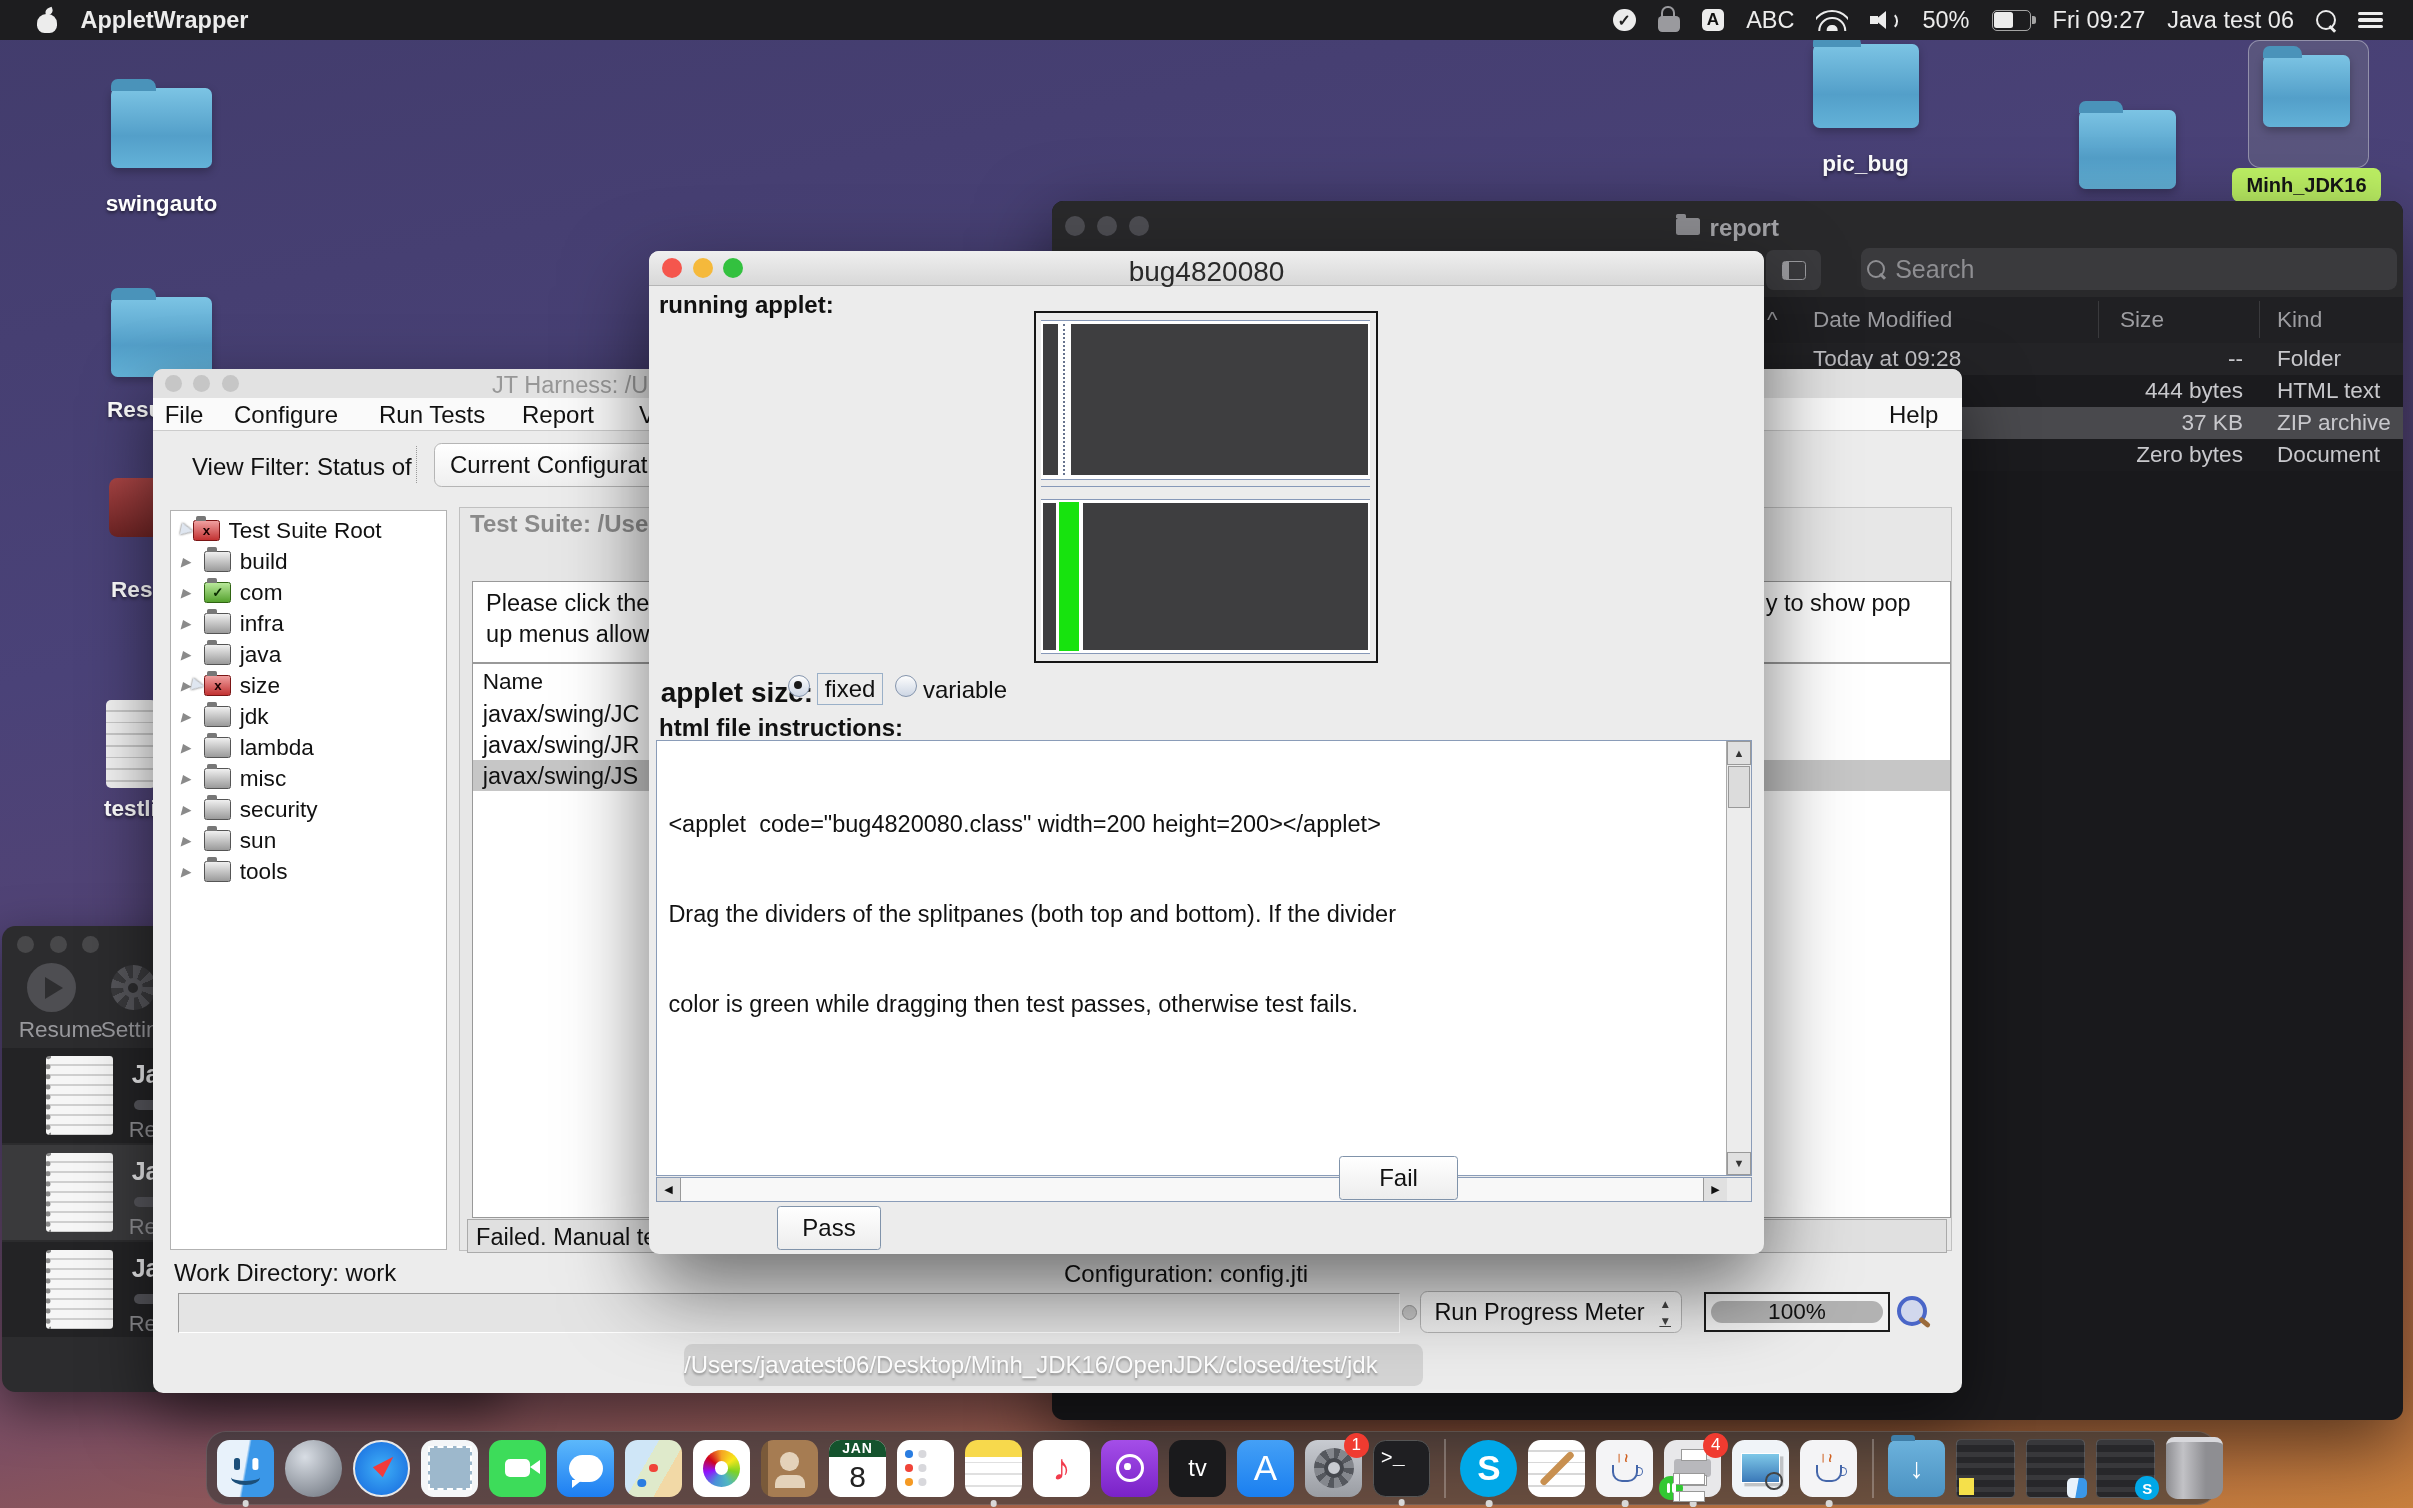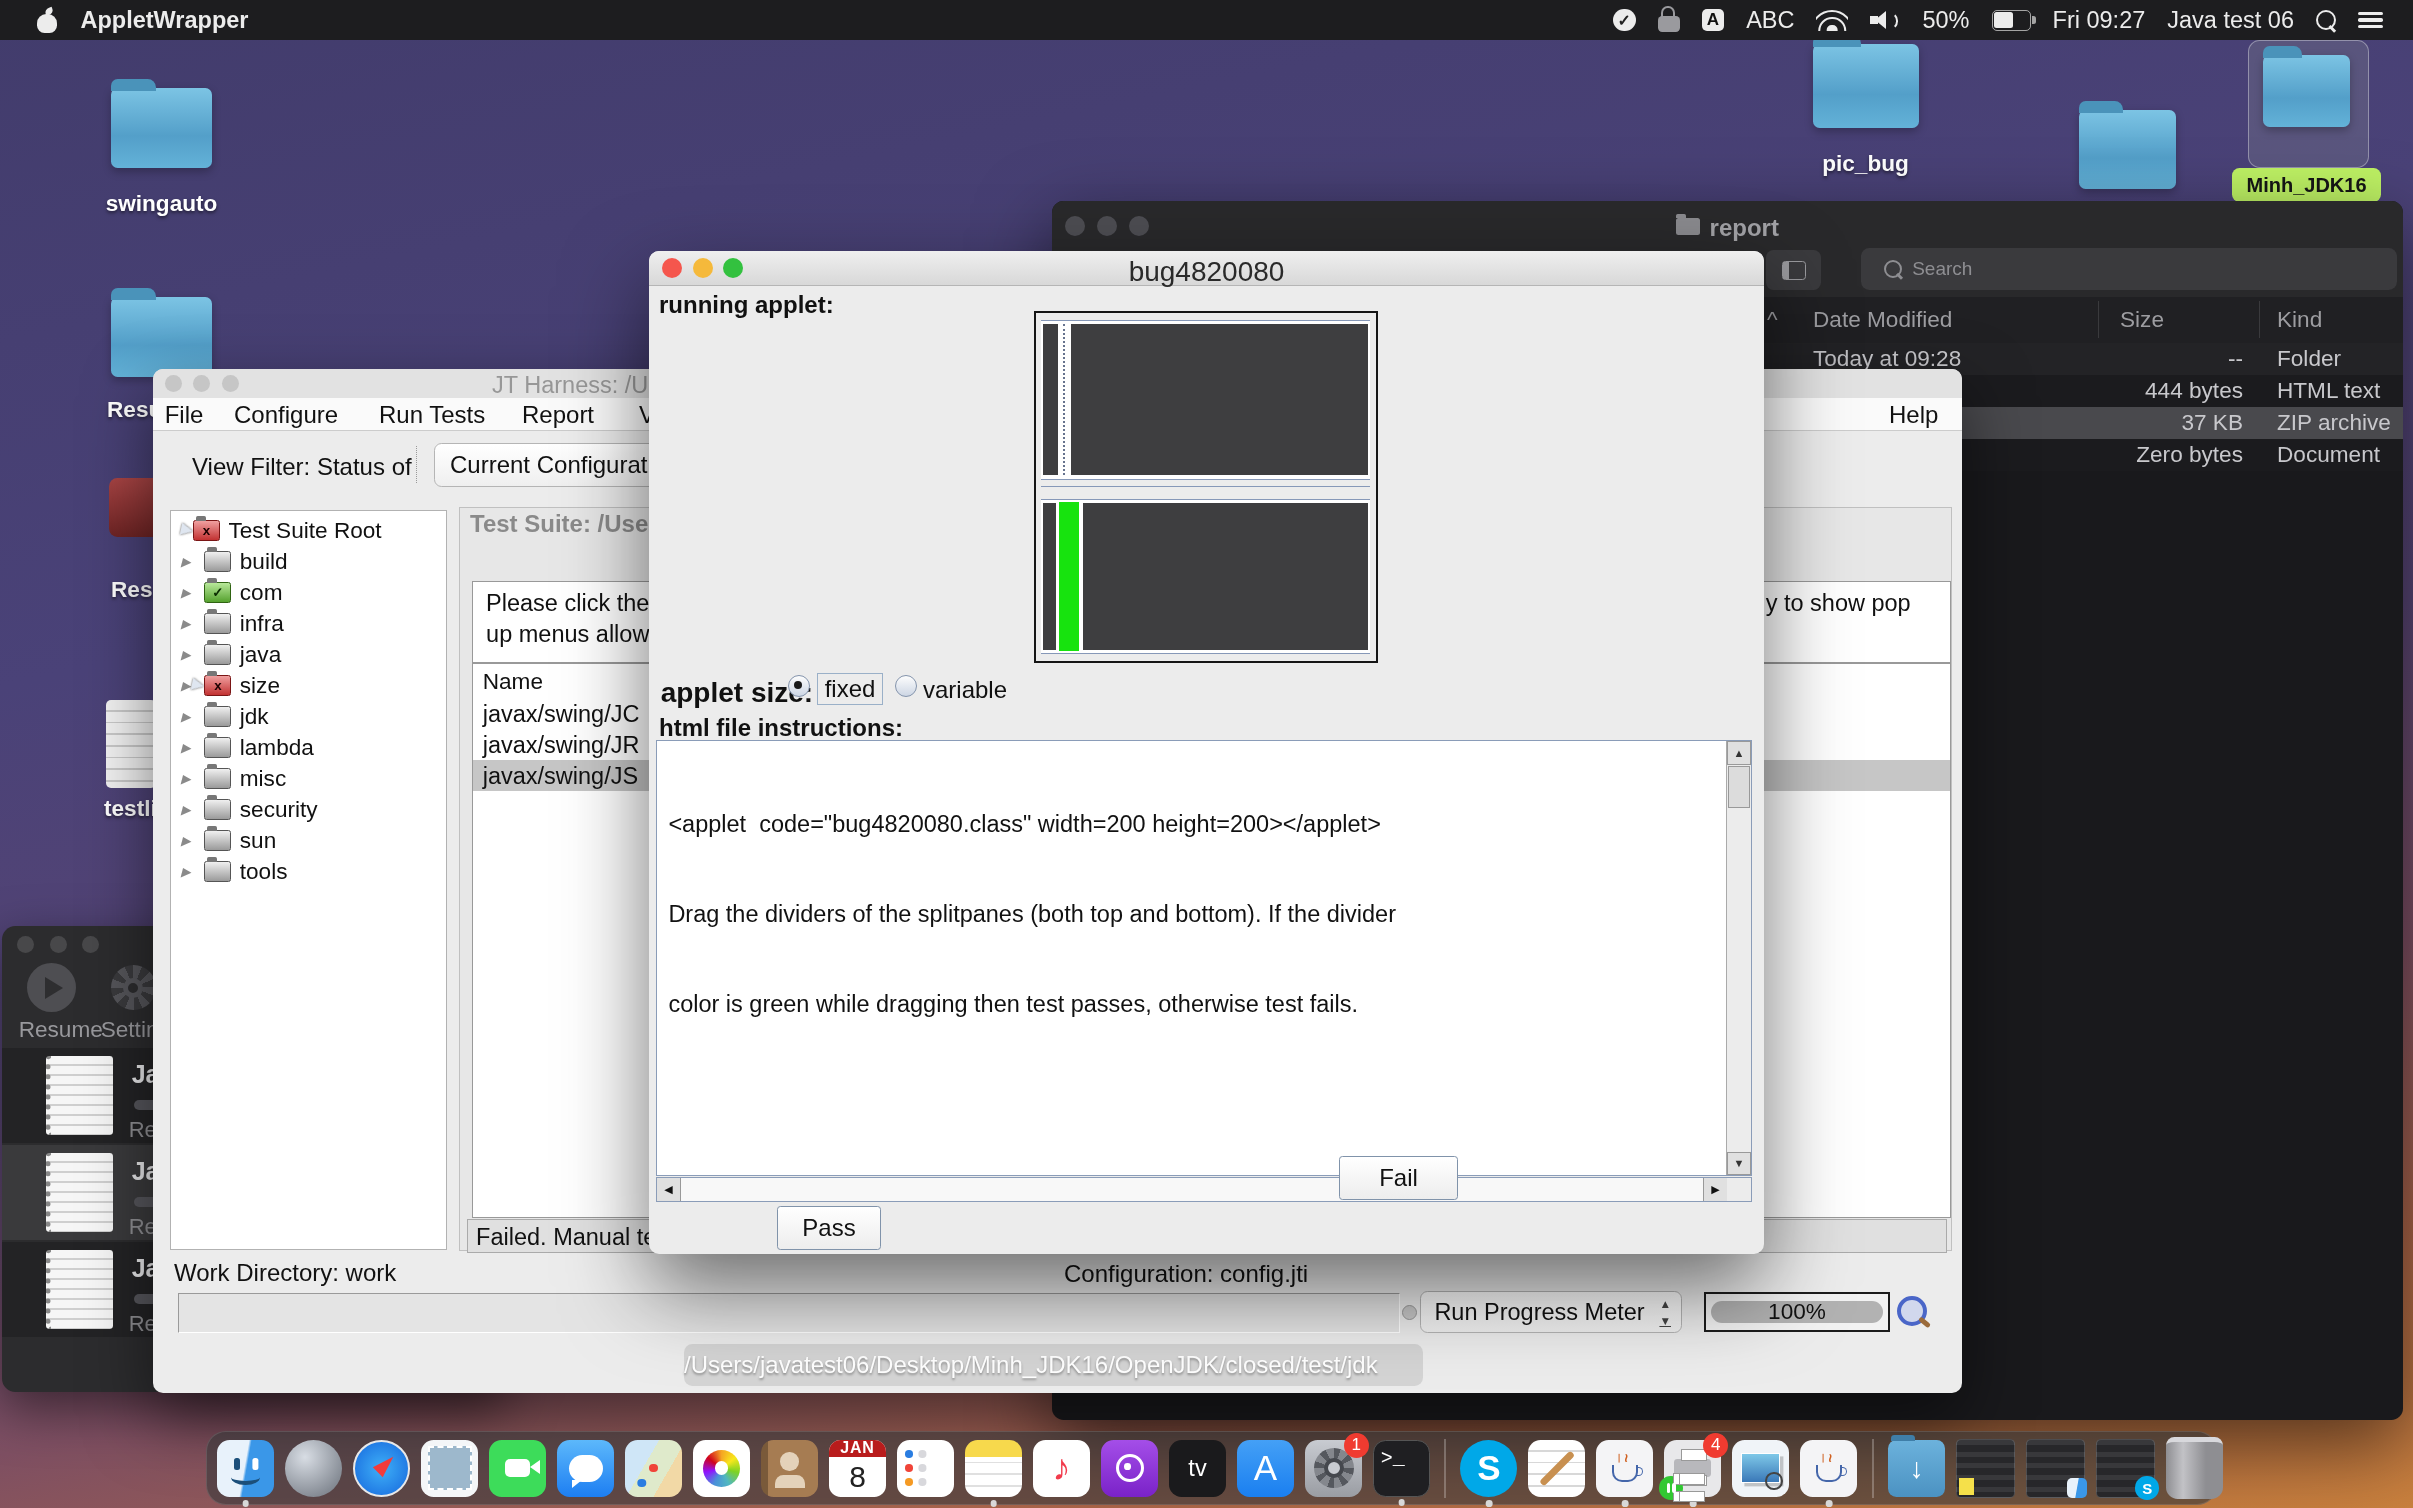--- a/index.html
+++ b/index.html
@@ -47,21 +47,21 @@
   #doc-icon{left:106px;top:700px;width:50px;height:88px;background:#f2f2f2;border-radius:5px;z-index:1;
             background-image:repeating-linear-gradient(180deg,#f2f2f2 0 10px,#c9c9c9 10px 11.7px)}
   
   #finder{left:1052px;top:201px;width:1351px;height:1219px;background:#19191c;border-radius:11.7px;z-index:2;box-shadow:0 25px 75px rgba(0,0,0,.55);overflow:hidden;color:#c8c8cc;font-size:22.6px}
   #finder .top{position:absolute;left:0;top:0;right:0;height:96px;background:#29292b;border-bottom:0.8px solid #070708}
   .tl{width:20px;height:20px;border-radius:50%;position:absolute;top:15px}
   .tl.gray{background:#4d4d52}
   #finder .title{position:absolute;top:13.4px;left:0;right:0;display:flex;justify-content:center;gap:10px;color:#a2a2a6;font-weight:700;font-size:24px}
   .minifold{width:23.5px;height:17.6px;background:#8a8a8e;border-radius:2.5px;position:relative;margin-top:3.4px}
   .minifold::before{content:"";position:absolute;top:-4.2px;left:0;width:10px;height:4.2px;background:#8a8a8e;border-radius:1.7px 1.7px 0 0}
-  #finder .search{position:absolute;left:809px;top:47px;width:536px;height:42px;background:#3a3a3d;border-radius:8.4px;display:flex;align-items:center;gap:10px;padding-left:23px;box-sizing:border-box;color:#8e8e92;font-size:19px}
+  #finder .search{position:absolute;left:809px;top:47px;width:536px;height:42px;background:#3a3a3d;border-radius:8.4px;display:flex;align-items:center;gap:10px;padding-left:6px;box-sizing:border-box;color:#8e8e92;font-size:25px}
   .gmag{width:14.2px;height:14.2px;border:2.5px solid #8e8e92;border-radius:50%;position:relative;flex:none}
   .gmag::after{content:"";position:absolute;width:2.5px;height:6.7px;background:#8e8e92;left:11.7px;top:11px;transform:rotate(-45deg)}
   #finder .sbtn{position:absolute;left:714px;top:49px;width:55px;height:40px;background:#3a3a3d;border-radius:7.5px;display:flex;align-items:center;justify-content:center}
   .sbtn i{width:22px;height:17px;border:1.7px solid #9a9a9e;border-radius:3.4px;position:relative}
   .sbtn i::before{content:"";position:absolute;left:0;top:0;bottom:0;width:6.7px;background:#9a9a9e}
   #fhead{position:absolute;left:0;top:96px;right:0;height:46px;background:#202023;border-bottom:0.8px solid #3a3a3d;color:#9d9da1}
   #fhead span{position:absolute;top:10px}
   .vsep{position:absolute;top:4.2px;height:37px;width:0.8px;background:#3a3a3d}
   .frow{position:absolute;left:0;right:0;height:32px}
   .frow span{position:absolute;top:3.4px}
@@ -191,21 +191,21 @@
   .dk-messages i::after{content:"";position:absolute;left:3.4px;bottom:-6.7px;border-top:8.4px solid #fff;border-right:10px solid transparent}
   .dk-maps{background:linear-gradient(120deg,#cfe6f7 0 38%,#dfeacb 38% 68%,#f2d9a6 68%)}
   .dk-maps i{width:8.4px;height:8.4px;border-radius:50%;background:#f04438;box-shadow:-11.7px 15px 0 #2a7de1}
   .dk-photos{background:#fff}
   .dk-photos i{width:37px;height:37px;border-radius:50%;background:conic-gradient(#f5a623,#f8e71c,#7ed321,#50b7c1,#4a90d9,#9013fe,#d0021b,#f5a623)}
   .dk-photos u{position:absolute;width:13.4px;height:13.4px;border-radius:50%;background:#fff}
   .dk-contacts{background:linear-gradient(90deg,#7a5a3a 12%,#a67c52 12%)}
   .dk-contacts i{width:18.4px;height:18.4px;border-radius:50%;background:#e4d2ba;position:relative;top:-6.7px}
   .dk-contacts u{position:absolute;bottom:8.4px;width:30px;height:13.4px;border-radius:8.4px 8.4px 0 0;background:#e4d2ba}
   .dk-calendar{background:#fff;flex-direction:column;overflow:hidden;border-radius:11.7px}
-  .dk-calendar .mon{height:17px;width:100%;background:#b91c1c;color:#fff;font-size:16px;font-weight:700;display:flex;align-items:center;justify-content:center;letter-spacing:0.8px}
+  .dk-calendar .mon{height:17px;width:100%;background:#14532d;color:#fff;font-size:14px;font-weight:700;display:flex;align-items:center;justify-content:center;letter-spacing:0.8px}
   .dk-calendar .day{flex:1;color:#222;font-size:30px;font-weight:400;display:flex;align-items:center;justify-content:center}
   .dk-reminders{background:#fff;flex-direction:column;align-items:flex-start;padding:8.4px;box-sizing:border-box;gap:6.7px}
   .dk-reminders i{width:7.5px;height:7.5px;border-radius:50%;background:#2a7de1;box-shadow:13.4px 0 0 #d8d8dc;display:block}
   .dk-reminders i.r2{background:#f04438}
   .dk-reminders i.r3{background:#f59a23}
   .dk-notes{background:linear-gradient(180deg,#f7d94c 0 30%,#fff 30%);background-image:linear-gradient(180deg,#f7d94c 0 30%,rgba(0,0,0,0) 30%),repeating-linear-gradient(180deg,#fff 0 10px,#e0e0e0 10px 11.7px)}
   .dk-music{background:#fff;color:#f23b4c;font-size:37px}
   .dk-podcasts{background:linear-gradient(180deg,#a44ee8,#7a22c8)}
   .dk-podcasts i{width:22px;height:22px;border:3.4px solid #fff;border-radius:50%;position:relative}
   .dk-podcasts i::after{content:"";position:absolute;left:5.9px;top:5.9px;width:6.7px;height:6.7px;border-radius:50%;background:#fff}

